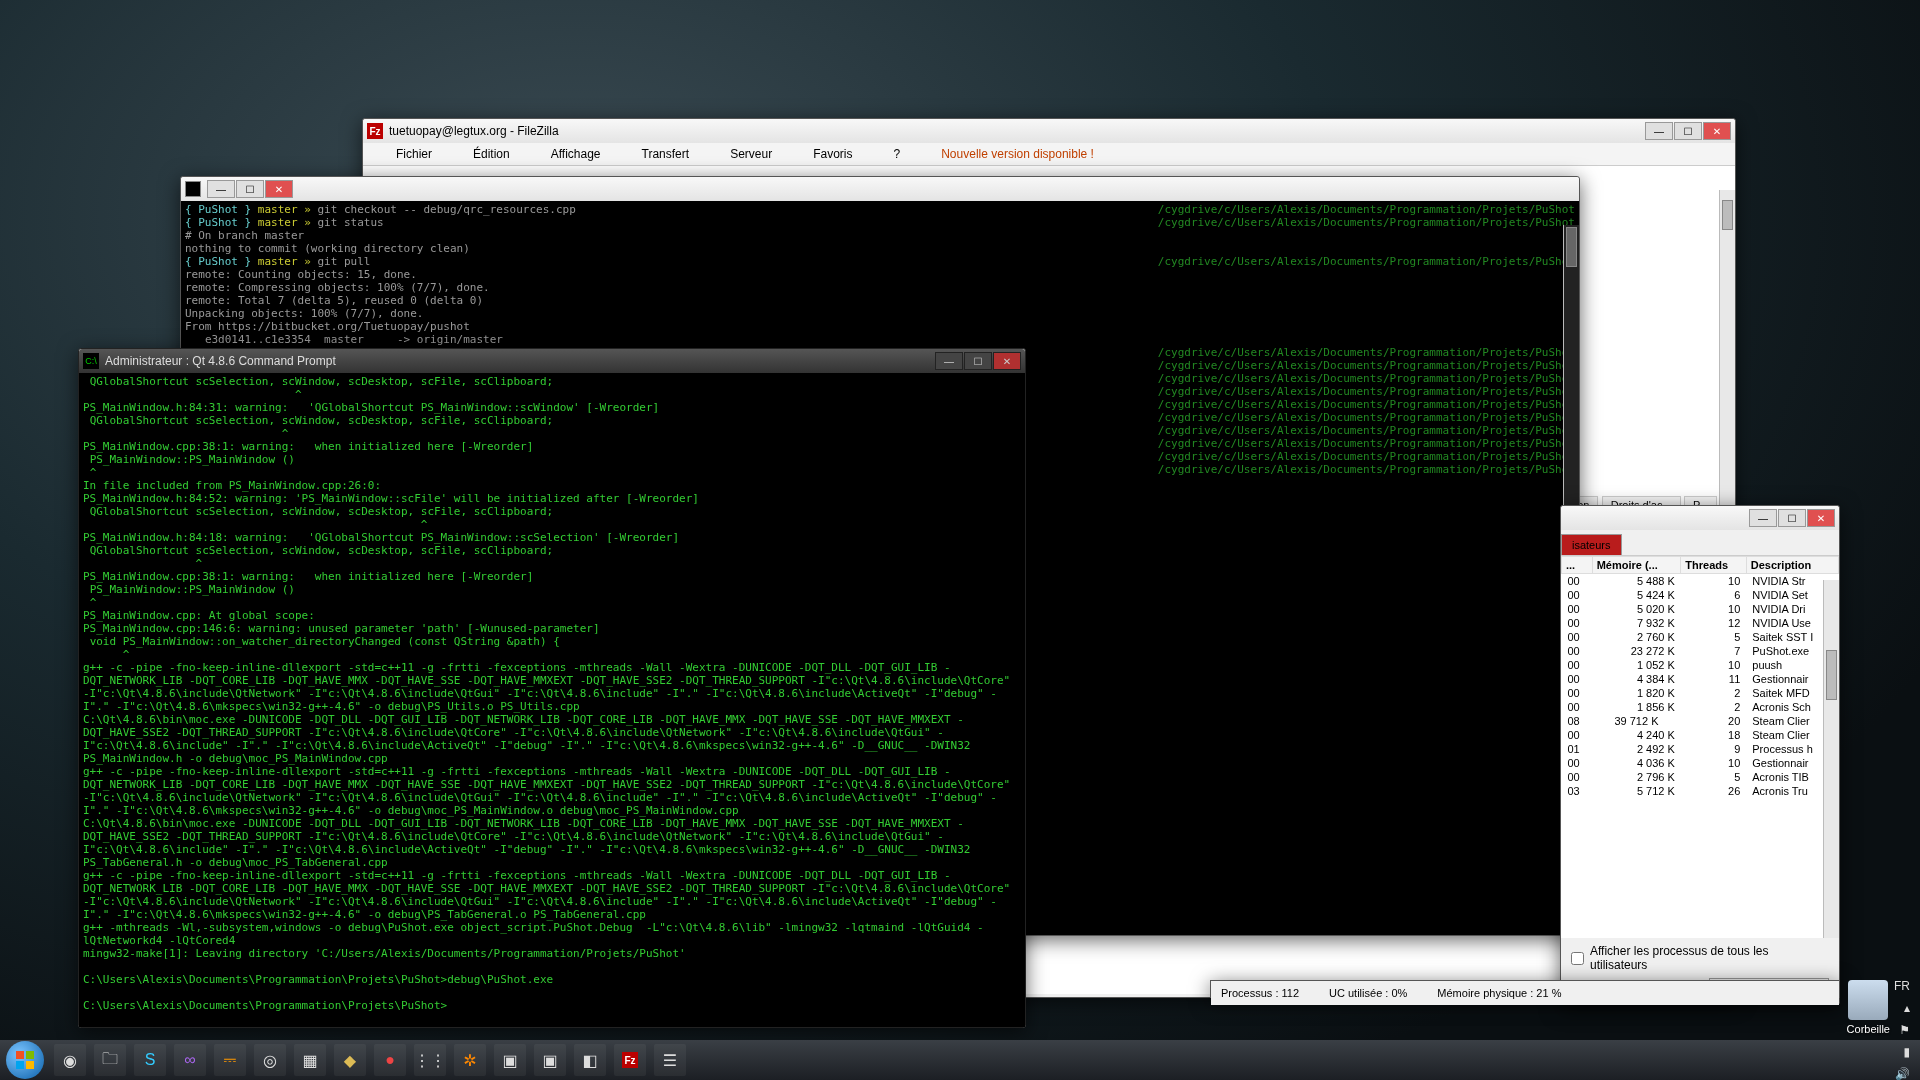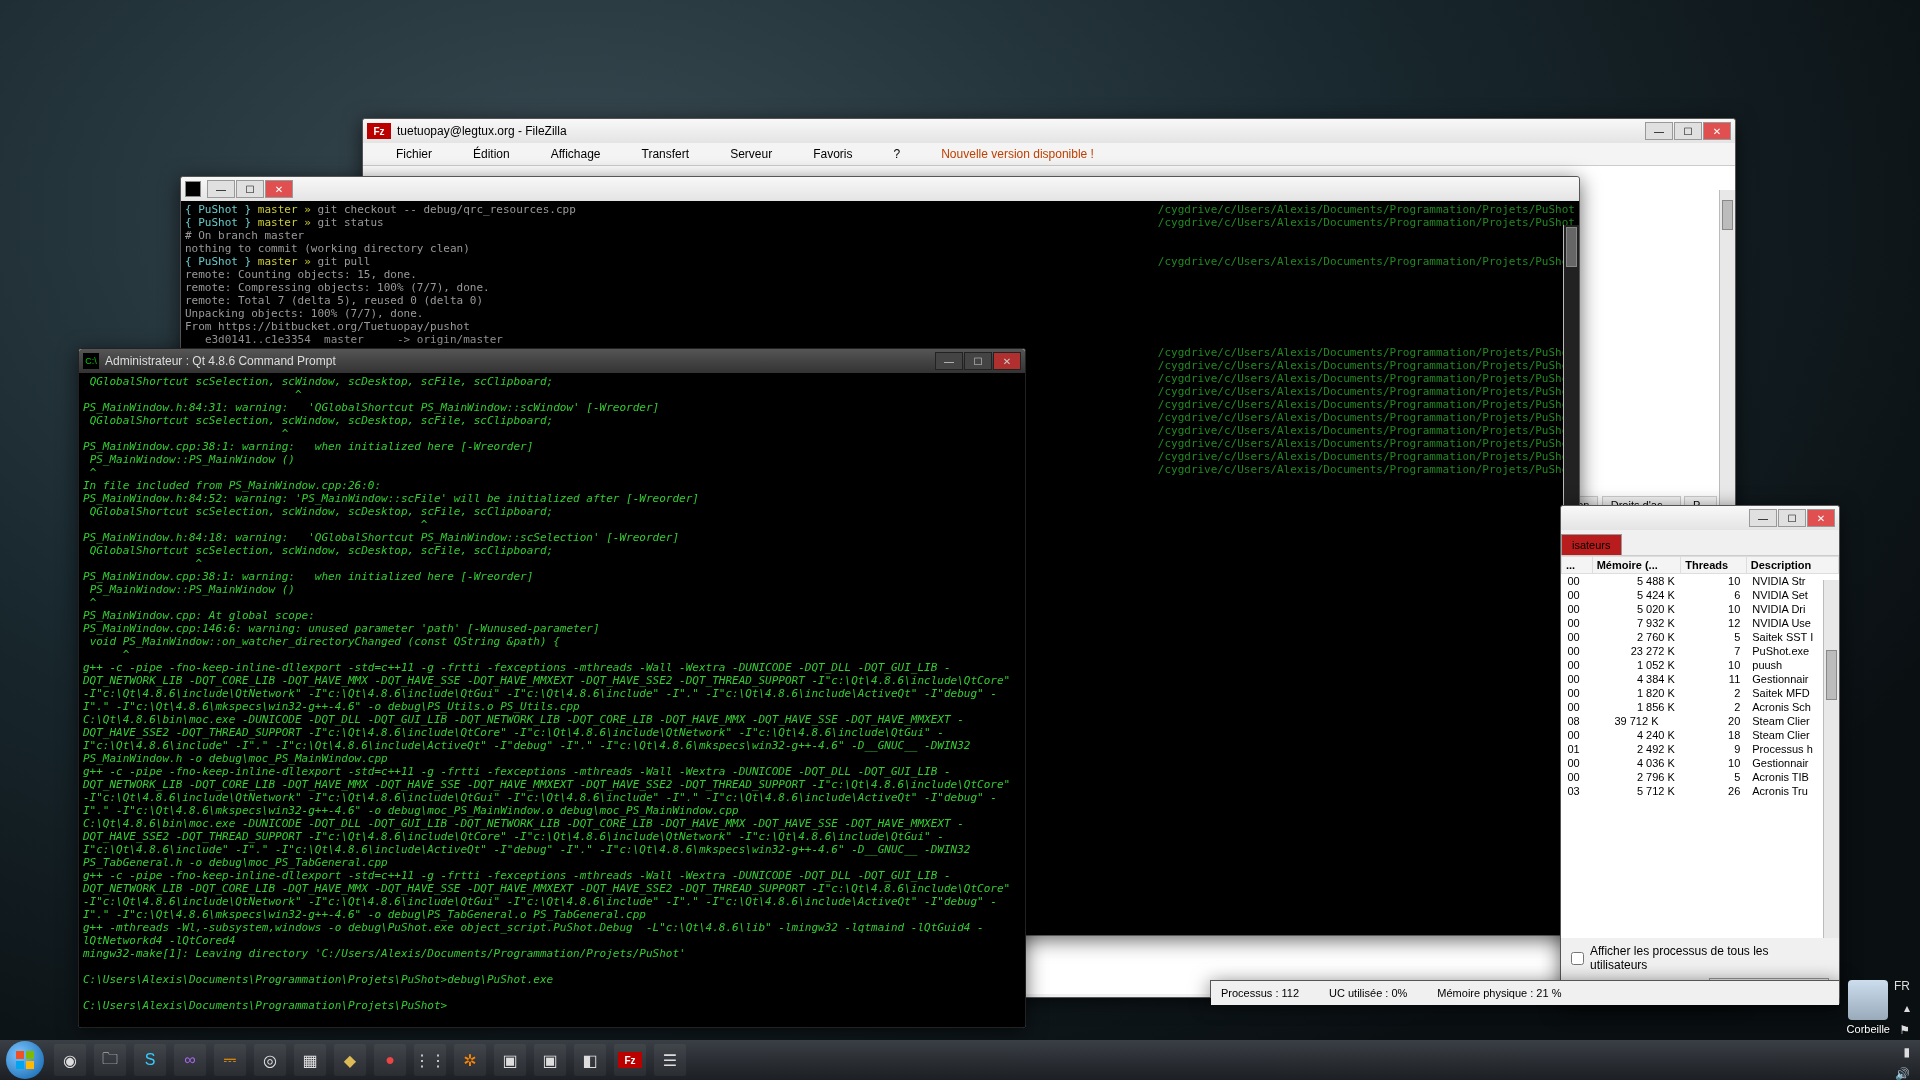--- a/index.html
+++ b/index.html
@@ -76,21 +76,21 @@
 .tb-icon {
   width:32px; height:32px; margin:0 4px; border-radius:2px;
   display:flex; align-items:center; justify-content:center;
   font-size:16px; color:#ddd; cursor:pointer;
   background:rgba(255,255,255,0.05);
 }
 .tb-spacer { flex:1; }
 .tray { display:flex; align-items:flex-end; gap:8px; color:#ddd; padding:0 10px; font-size:12px;flex-direction:column; }
 .scrollspace { position:absolute; right:0; top:24px; bottom:0; width:16px; background:#e8e8e8; border-left:1px solid #bbb; }
 .scroll-thumb { position:absolute; left:2px; right:2px; background:#bcbcbc; border:1px solid #888; }
-.fz-icon { width:24px;height:16px;background:#b00;color:#fff;font-size:10px;font-weight:bold;display:flex;align-items:center;justify-content:center; }
+.fz-icon { width:16px;height:16px;background:#b00;color:#fff;font-size:10px;font-weight:bold;display:flex;align-items:center;justify-content:center; }
 .hdr-col { padding:2px 8px; border:1px solid #ccc; background:#f4f4f4; font-size:11px; display:inline-block; }
 .recycle { position:absolute; right:30px; top:985px; text-align:center; color:#fff; font-size:11px; text-shadow:0 1px 2px #000;}
 .recycle-icon { width:40px;height:40px;margin:0 auto 3px;background:linear-gradient(#cde,#9ab);border-radius:4px;position:relative;}
 .taskmgr-body { display:flex; flex-direction:column; height:calc(100% - 24px); }
 .taskmgr-scroll { flex:1; overflow:hidden; position:relative; background:#fff; }
 </style>
 </head>
 <body>
 
 <div class="window" style="left:362px; top:118px; width:1374px; height:880px;">
@@ -145,21 +145,21 @@
 <div class="window" style="left:78px; top:348px; width:948px; height:680px; border-color:#222;">
   <div class="titlebar titlebar-dark">
     <div class="title-icon" style="background:#000;color:#0c0;font-size:9px;display:flex;align-items:center;justify-content:center;">C:\</div>
     <div class="title-text">Administrateur : Qt 4.8.6 Command Prompt</div>
     <div class="win-controls">
       <div class="win-btn">—</div>
       <div class="win-btn">☐</div>
       <div class="win-btn close">✕</div>
     </div>
   </div>
-  <div class="terminal green" style="height:calc(100% - 24px); position:relative; font-size:11px; white-space:pre-wrap;font-style:italic;"> QGlobalShortcut scSelection, scWindow, scDesktop, scFile, scClipboard;
+  <div class="terminal green" style="height:calc(100% - 24px); position:relative; font-size:11px; white-space:pre-wrap;"> QGlobalShortcut scSelection, scWindow, scDesktop, scFile, scClipboard;
                                 ^
 PS_MainWindow.h:84:31: warning:   'QGlobalShortcut PS_MainWindow::scWindow' [-Wreorder]
  QGlobalShortcut scSelection, scWindow, scDesktop, scFile, scClipboard;
                               ^
 PS_MainWindow.cpp:38:1: warning:   when initialized here [-Wreorder]
  PS_MainWindow::PS_MainWindow ()
  ^
 In file included from PS_MainWindow.cpp:26:0:
 PS_MainWindow.h:84:52: warning: 'PS_MainWindow::scFile' will be initialized after [-Wreorder]
  QGlobalShortcut scSelection, scWindow, scDesktop, scFile, scClipboard;

